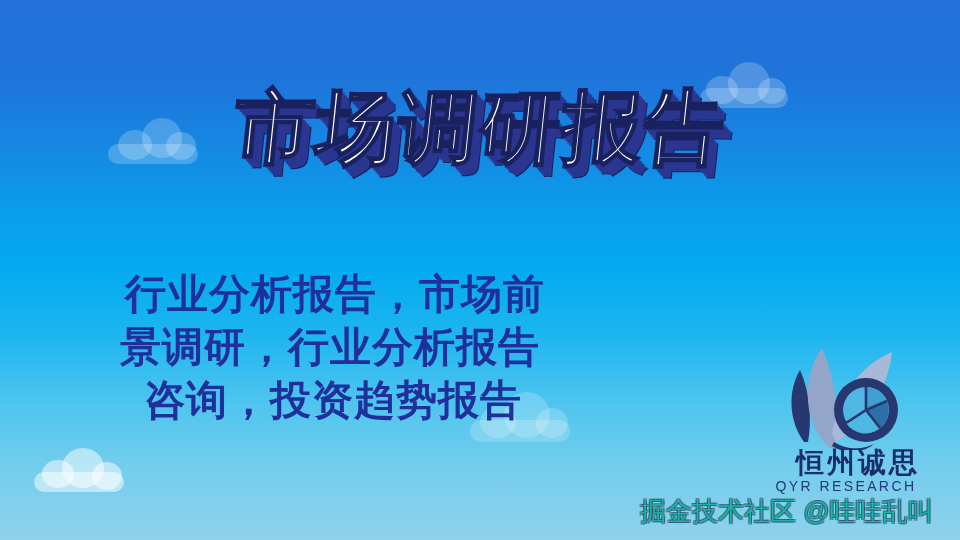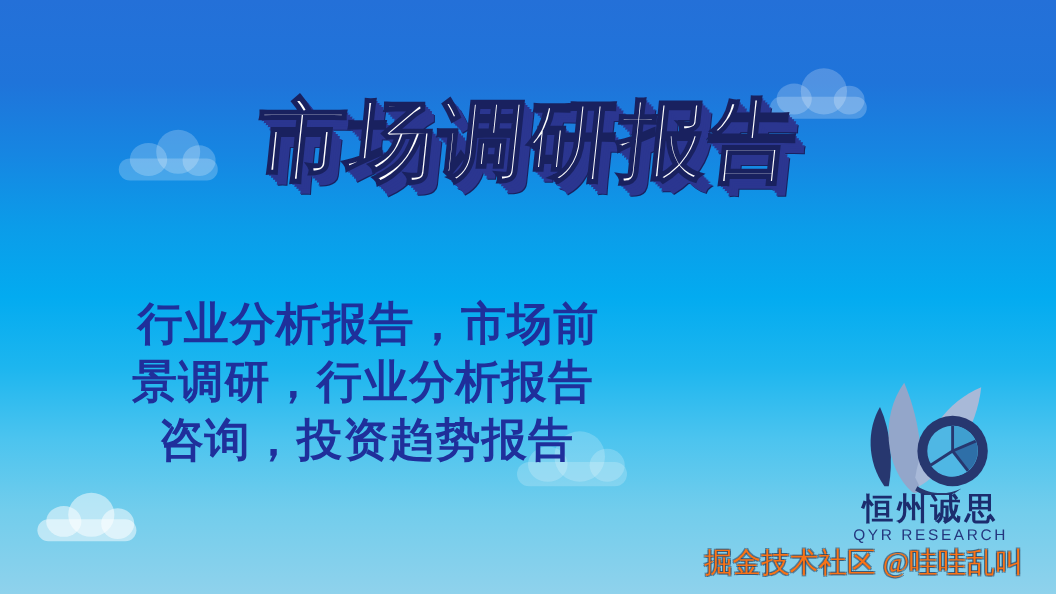--- a/index.html
+++ b/index.html
@@ -107,21 +107,21 @@
   #brand-logo {
     position: absolute;
     left: 748px;
     top: 338px;
     width: 196px;
     height: 160px;
   }
   #brand-logo .mark { position: absolute; left: 22px; top: 0; width: 150px; height: 112px; }
   .brand-name {
     position: absolute;
-    left: 0; top: 106px;
+    left: 12px; top: 106px;
     width: 196px;
     text-align: center;
     font-size: 28px;
     font-weight: 900;
     letter-spacing: 3px;
     color: #1c2d6e;
     font-family: "DejaVu Sans", "Liberation Sans", sans-serif;
   }
   .brand-sub {
     position: absolute;
@@ -136,22 +136,22 @@
   }
 
   
   #watermark {
     position: absolute;
     left: 640px;
     top: 494px;
     font-size: 26px;
     font-weight: 500;
     letter-spacing: 0px;
-    color: #f97316;
-    font-family: Liberation Serif, serif;
+    color: #14b8a6;
+    font-family: Liberation Sans, sans-serif;
     white-space: nowrap;
     text-shadow:
       -1px -1px 0 rgba(40,60,90,.55),
        1px -1px 0 rgba(40,60,90,.55),
       -1px  1px 0 rgba(40,60,90,.55),
        1px  1px 0 rgba(40,60,90,.55);
   }
 </style>
 </head>
 <body>

